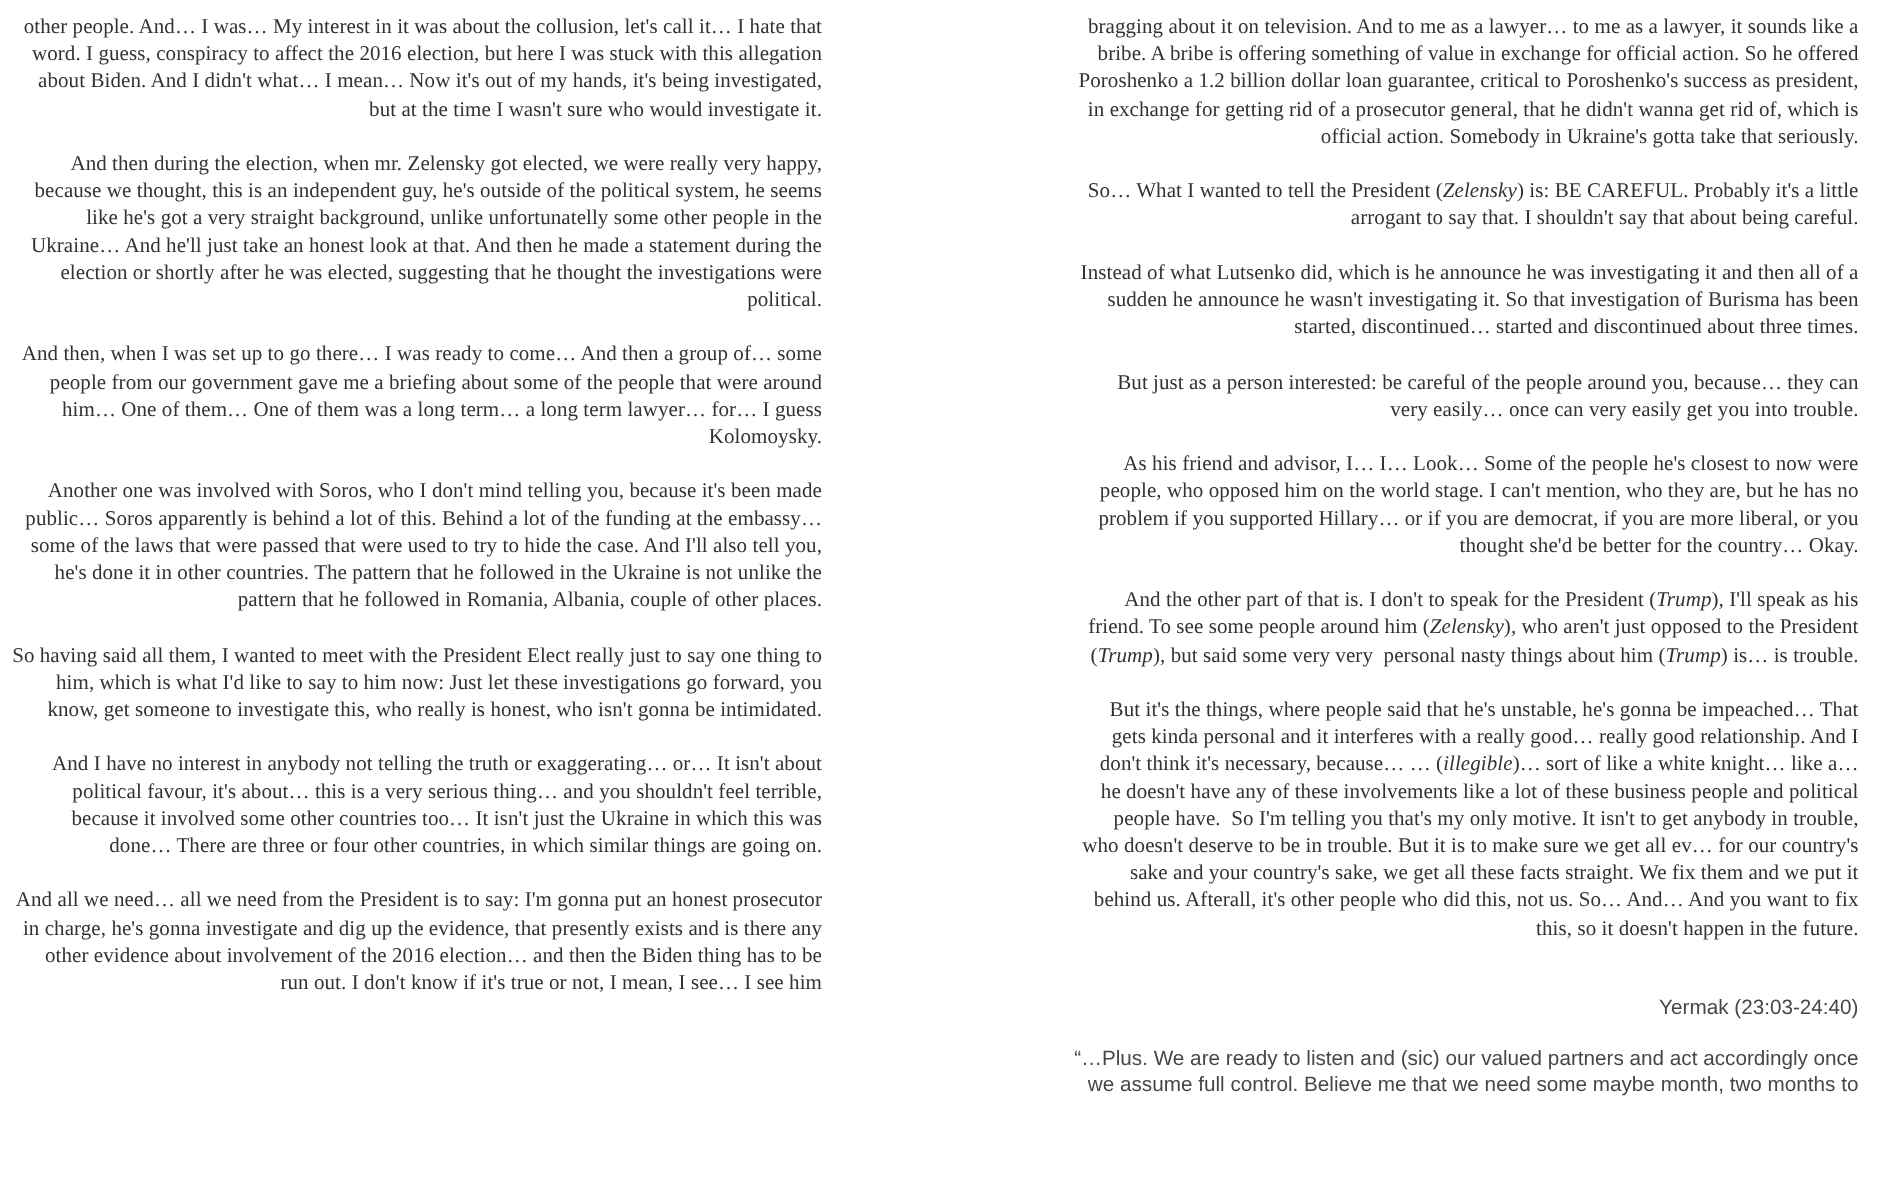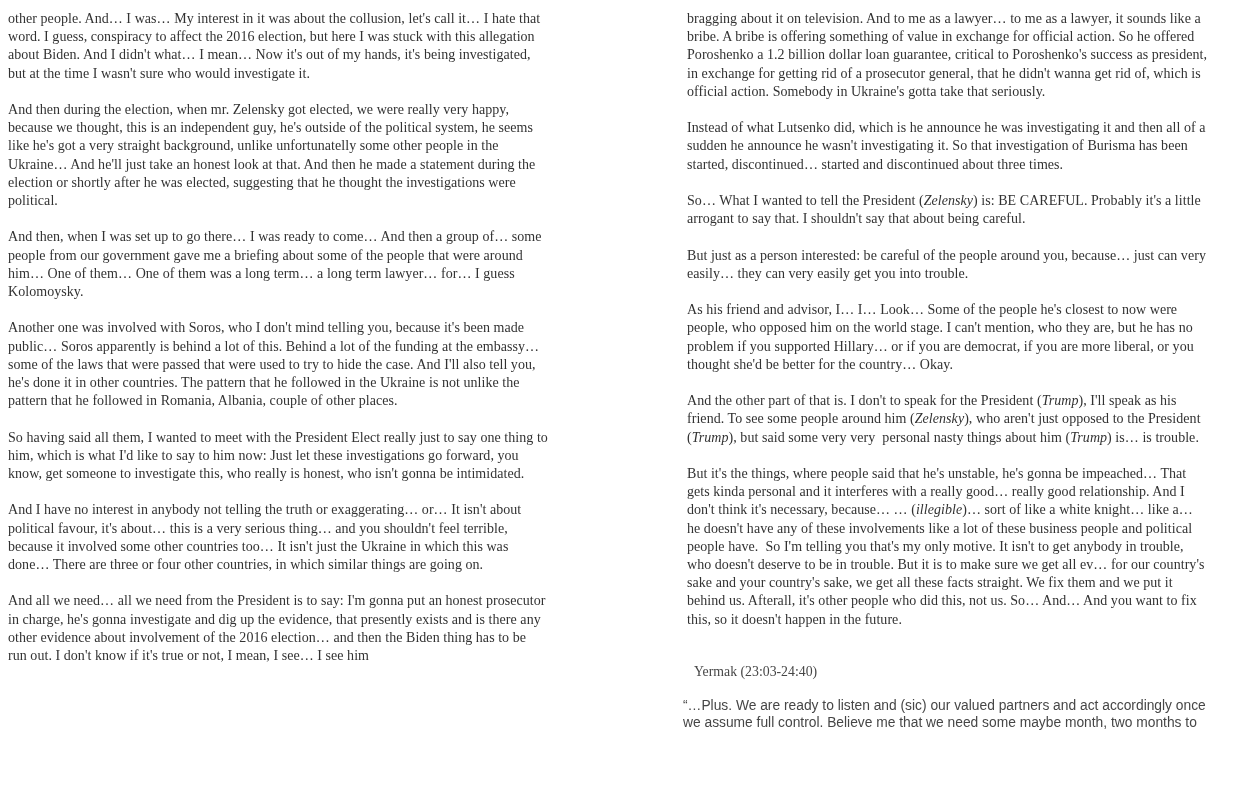--- a/index.html
+++ b/index.html
@@ -11,40 +11,41 @@
     width: 1258px;
     height: 792px;
     overflow: hidden;
     position: relative;
     font-family: "Liberation Serif", serif;
   }
   .spread {
     position: absolute;
     inset: 0;
     background: var(--page-bg, #ffffff);
+    text-align: right;
   }
   .page-col {
     position: absolute;
     top: 10px;
   }
   .page-col.left  { left: 8px;   width: 540px; }
-  .page-col.right { left: 687px; width: 521px; }
+  .page-col.right { left: 718px; width: 521px; }
   .para {
     margin: 0 0 18.2px 0;
     font-family: "Liberation Serif", serif;
     font-size: 14px;
     line-height: 18.2px;
     color: var(--serif-color, #323232);
     white-space: pre-wrap;
     letter-spacing: 0.05px;
   }
   .sans-heading {
     margin: 34px 0 16px 0;
     padding-left: 7px;
-    font-family: Liberation Serif, serif;
+    font-family: Liberation Sans, sans-serif;
     font-size: 13.8px;
     line-height: 18px;
     color: var(--sans-color, #464646);
   }
   .sans-quote {
     margin: 0 0 0 -4px;
     font-family: "Liberation Sans", sans-serif;
     font-size: 13.8px;
     line-height: 17.5px;
     color: var(--sans-color, #464646);
@@ -62,23 +63,23 @@
       <p class="para">And then, when I was set up to go there… I was ready to come… And then a group of… some people from our government gave me a briefing about some of the people that were around him… One of them… One of them was a long term… a long term lawyer… for… I guess Kolomoysky.</p>
       <p class="para">Another one was involved with Soros, who I don't mind telling you, because it's been made public… Soros apparently is behind a lot of this. Behind a lot of the funding at the embassy… some of the laws that were passed that were used to try to hide the case. And I'll also tell you, he's done it in other countries. The pattern that he followed in the Ukraine is not unlike the pattern that he followed in Romania, Albania, couple of other places.</p>
       <p class="para">So having said all them, I wanted to meet with the President Elect really just to say one thing to him, which is what I'd like to say to him now: Just let these investigations go forward, you know, get someone to investigate this, who really is honest, who isn't gonna be intimidated.</p>
       <p class="para">And I have no interest in anybody not telling the truth or exaggerating… or… It isn't about political favour, it's about… this is a very serious thing… and you shouldn't feel terrible, because it involved some other countries too… It isn't just the Ukraine in which this was done… There are three or four other countries, in which similar things are going on.</p>
       <p class="para">And all we need… all we need from the President is to say: I'm gonna put an honest prosecutor in charge, he's gonna investigate and dig up the evidence, that presently exists and is there any other evidence about involvement of the 2016 election… and then the Biden thing has to be run out. I don't know if it's true or not, I mean, I see… I see him</p>
     </div>
 
   <div class="page-col right">
     <div id="right-paragraphs">
         <p class="para">bragging about it on television. And to me as a lawyer… to me as a lawyer, it sounds like a bribe. A bribe is offering something of value in exchange for official action. So he offered Poroshenko a 1.2 billion dollar loan guarantee, critical to Poroshenko's success as president, in exchange for getting rid of a prosecutor general, that he didn't wanna get rid of, which is official action. Somebody in Ukraine's gotta take that seriously.</p>
+        <p class="para">So… What I wanted to tell the President (<i>Zelensky</i>) is: BE CAREFUL. Probably it's a little arrogant to say that. I shouldn't say that about being careful.</p>
         <p class="para">Instead of what Lutsenko did, which is he announce he was investigating it and then all of a sudden he announce he wasn't investigating it. So that investigation of Burisma has been started, discontinued… started and discontinued about three times.</p>
-        <p class="para">So… What I wanted to tell the President (<i>Zelensky</i>) is: BE CAREFUL. Probably it's a little arrogant to say that. I shouldn't say that about being careful.</p>
-        <p class="para">But just as a person interested: be careful of the people around you, because… just can very easily… they can very easily get you into trouble.</p>
+        <p class="para">But just as a person interested: be careful of the people around you, because… they can very easily… once can very easily get you into trouble.</p>
         <p class="para">As his friend and advisor, I… I… Look… Some of the people he's closest to now were people, who opposed him on the world stage. I can't mention, who they are, but he has no problem if you supported Hillary… or if you are democrat, if you are more liberal, or you thought she'd be better for the country… Okay.</p>
         <p class="para">And the other part of that is. I don't to speak for the President (<i>Trump</i>), I'll speak as his friend. To see some people around him (<i>Zelensky</i>), who aren't just opposed to the President (<i>Trump</i>), but said some very very  personal nasty things about him (<i>Trump</i>) is… is trouble.</p>
         <p class="para">But it's the things, where people said that he's unstable, he's gonna be impeached… That gets kinda personal and it interferes with a really good… really good relationship. And I don't think it's necessary, because… … (<i>illegible</i>)… sort of like a white knight… like a… he doesn't have any of these involvements like a lot of these business people and political people have.  So I'm telling you that's my only motive. It isn't to get anybody in trouble, who doesn't deserve to be in trouble. But it is to make sure we get all ev… for our country's sake and your country's sake, we get all these facts straight. We fix them and we put it behind us. Afterall, it's other people who did this, not us. So… And… And you want to fix this, so it doesn't happen in the future.</p>
       </div>
     <div class="sans-heading">Yermak (23:03-24:40)</div>
     <p class="sans-quote">“…Plus. We are ready to listen and (sic) our valued partners and act accordingly once we assume full control. Believe me that we need some maybe month, two months to</p>
   </div>
 </div>
 
 </body></html>

